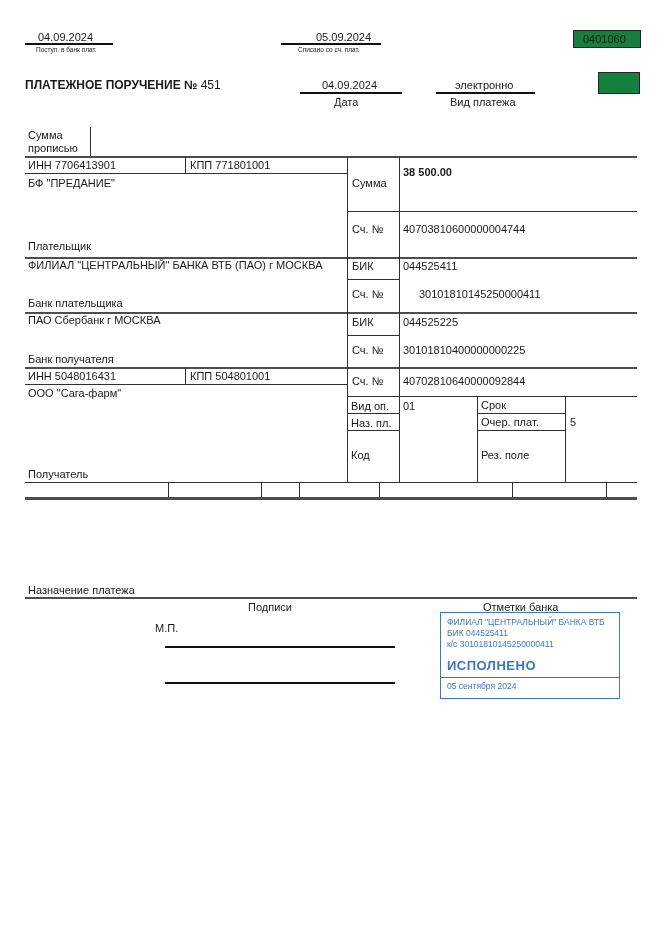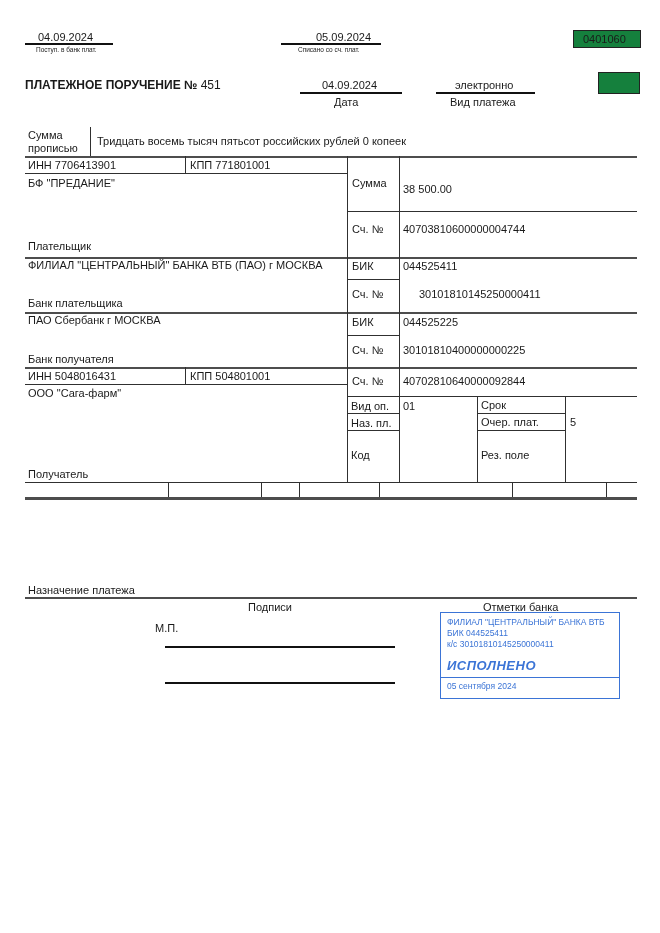--- a/index.html
+++ b/index.html
@@ -44,21 +44,20 @@
   <div class="sig" style="left:300px;top:92px;width:102px;"></div>
   <span class="t" style="left:334px;top:96px;">Дата</span>
   <span class="t" style="left:455px;top:79px;">электронно</span>
   <div class="sig" style="left:436px;top:92px;width:99px;"></div>
   <span class="t" style="left:450px;top:96px;">Вид платежа</span>
   <div class="box" style="left:598px;top:72px;width:40px;height:20px;"></div>
 
   <div class="vl" style="left:90px;top:127px;height:29px;"></div>
   <span class="t" style="left:28px;top:129px;">Сумма</span>
   <span class="t" style="left:28px;top:142px;">прописью</span>
-  <span class="t" style="left:97px;top:135px;">Тридцать восемь тысяч пятьсот российских рублей 0 копеек</span>
 
   <div class="hl2" style="left:25px;top:156px;width:612px;"></div>
   <div class="hl2" style="left:25px;top:257px;width:612px;"></div>
   <div class="hl2" style="left:25px;top:312px;width:612px;"></div>
   <div class="hl2" style="left:25px;top:367px;width:612px;"></div>
   <div class="hl2" style="left:25px;top:497px;width:612px;height:2.5px;"></div>
   <div class="hl2" style="left:25px;top:597px;width:612px;"></div>
 
   <div class="hl" style="left:25px;top:173px;width:322px;"></div>
   <div class="hl" style="left:347px;top:211px;width:290px;"></div>
@@ -84,21 +83,21 @@
   <div class="vl" style="left:299px;top:482px;height:15px;"></div>
   <div class="vl" style="left:379px;top:482px;height:15px;"></div>
   <div class="vl" style="left:512px;top:482px;height:15px;"></div>
   <div class="vl" style="left:606px;top:482px;height:15px;"></div>
 
   <span class="t" style="left:28px;top:159px;">ИНН 7706413901</span>
   <span class="t" style="left:190px;top:159px;">КПП 771801001</span>
   <span class="t" style="left:28px;top:177px;">БФ "ПРЕДАНИЕ"</span>
   <span class="t" style="left:28px;top:240px;">Плательщик</span>
   <span class="t" style="left:352px;top:177px;">Сумма</span>
-  <span class="t" style="left:403px;top:183px;">38 500.00</span>
+  <span class="t" style="left:403px;top:166px;font-weight:bold;">38 500.00</span>
   <span class="t" style="left:352px;top:223px;">Сч. №</span>
   <span class="t" style="left:403px;top:223px;">40703810600000004744</span>
 
   <span class="t" style="left:28px;top:259px;">ФИЛИАЛ "ЦЕНТРАЛЬНЫЙ" БАНКА ВТБ (ПАО) г МОСКВА</span>
   <span class="t" style="left:28px;top:297px;">Банк плательщика</span>
   <span class="t" style="left:352px;top:260px;">БИК</span>
   <span class="t" style="left:403px;top:260px;">044525411</span>
   <span class="t" style="left:352px;top:288px;">Сч. №</span>
   <span class="t" style="left:403px;top:288px;margin-left:16px;">30101810145250000411</span>
 
@@ -130,18 +129,18 @@
   <span class="t" style="left:248px;top:601px;">Подписи</span>
   <span class="t" style="left:483px;top:601px;">Отметки банка</span>
   <span class="t" style="left:155px;top:622px;">М.П.</span>
   <div class="sig" style="left:165px;top:646px;width:230px;"></div>
   <div class="sig" style="left:165px;top:682px;width:230px;"></div>
 
   <div class="stamp">
     <span class="s" style="top:5px;">ФИЛИАЛ "ЦЕНТРАЛЬНЫЙ" БАНКА ВТБ</span>
     <span class="s" style="top:16px;">БИК 044525411</span>
     <span class="s" style="top:27px;">к/с 30101810145250000411</span>
-    <span class="big" style="top:45px;font-style:italic;">ИСПОЛНЕНО</span>
+    <span class="big" style="top:45px;">ИСПОЛНЕНО</span>
     <div class="div" style="top:64px;"></div>
     <span class="s" style="top:69px;">05 сентября 2024</span>
   </div>
 
 </div>
 
 </body></html>

